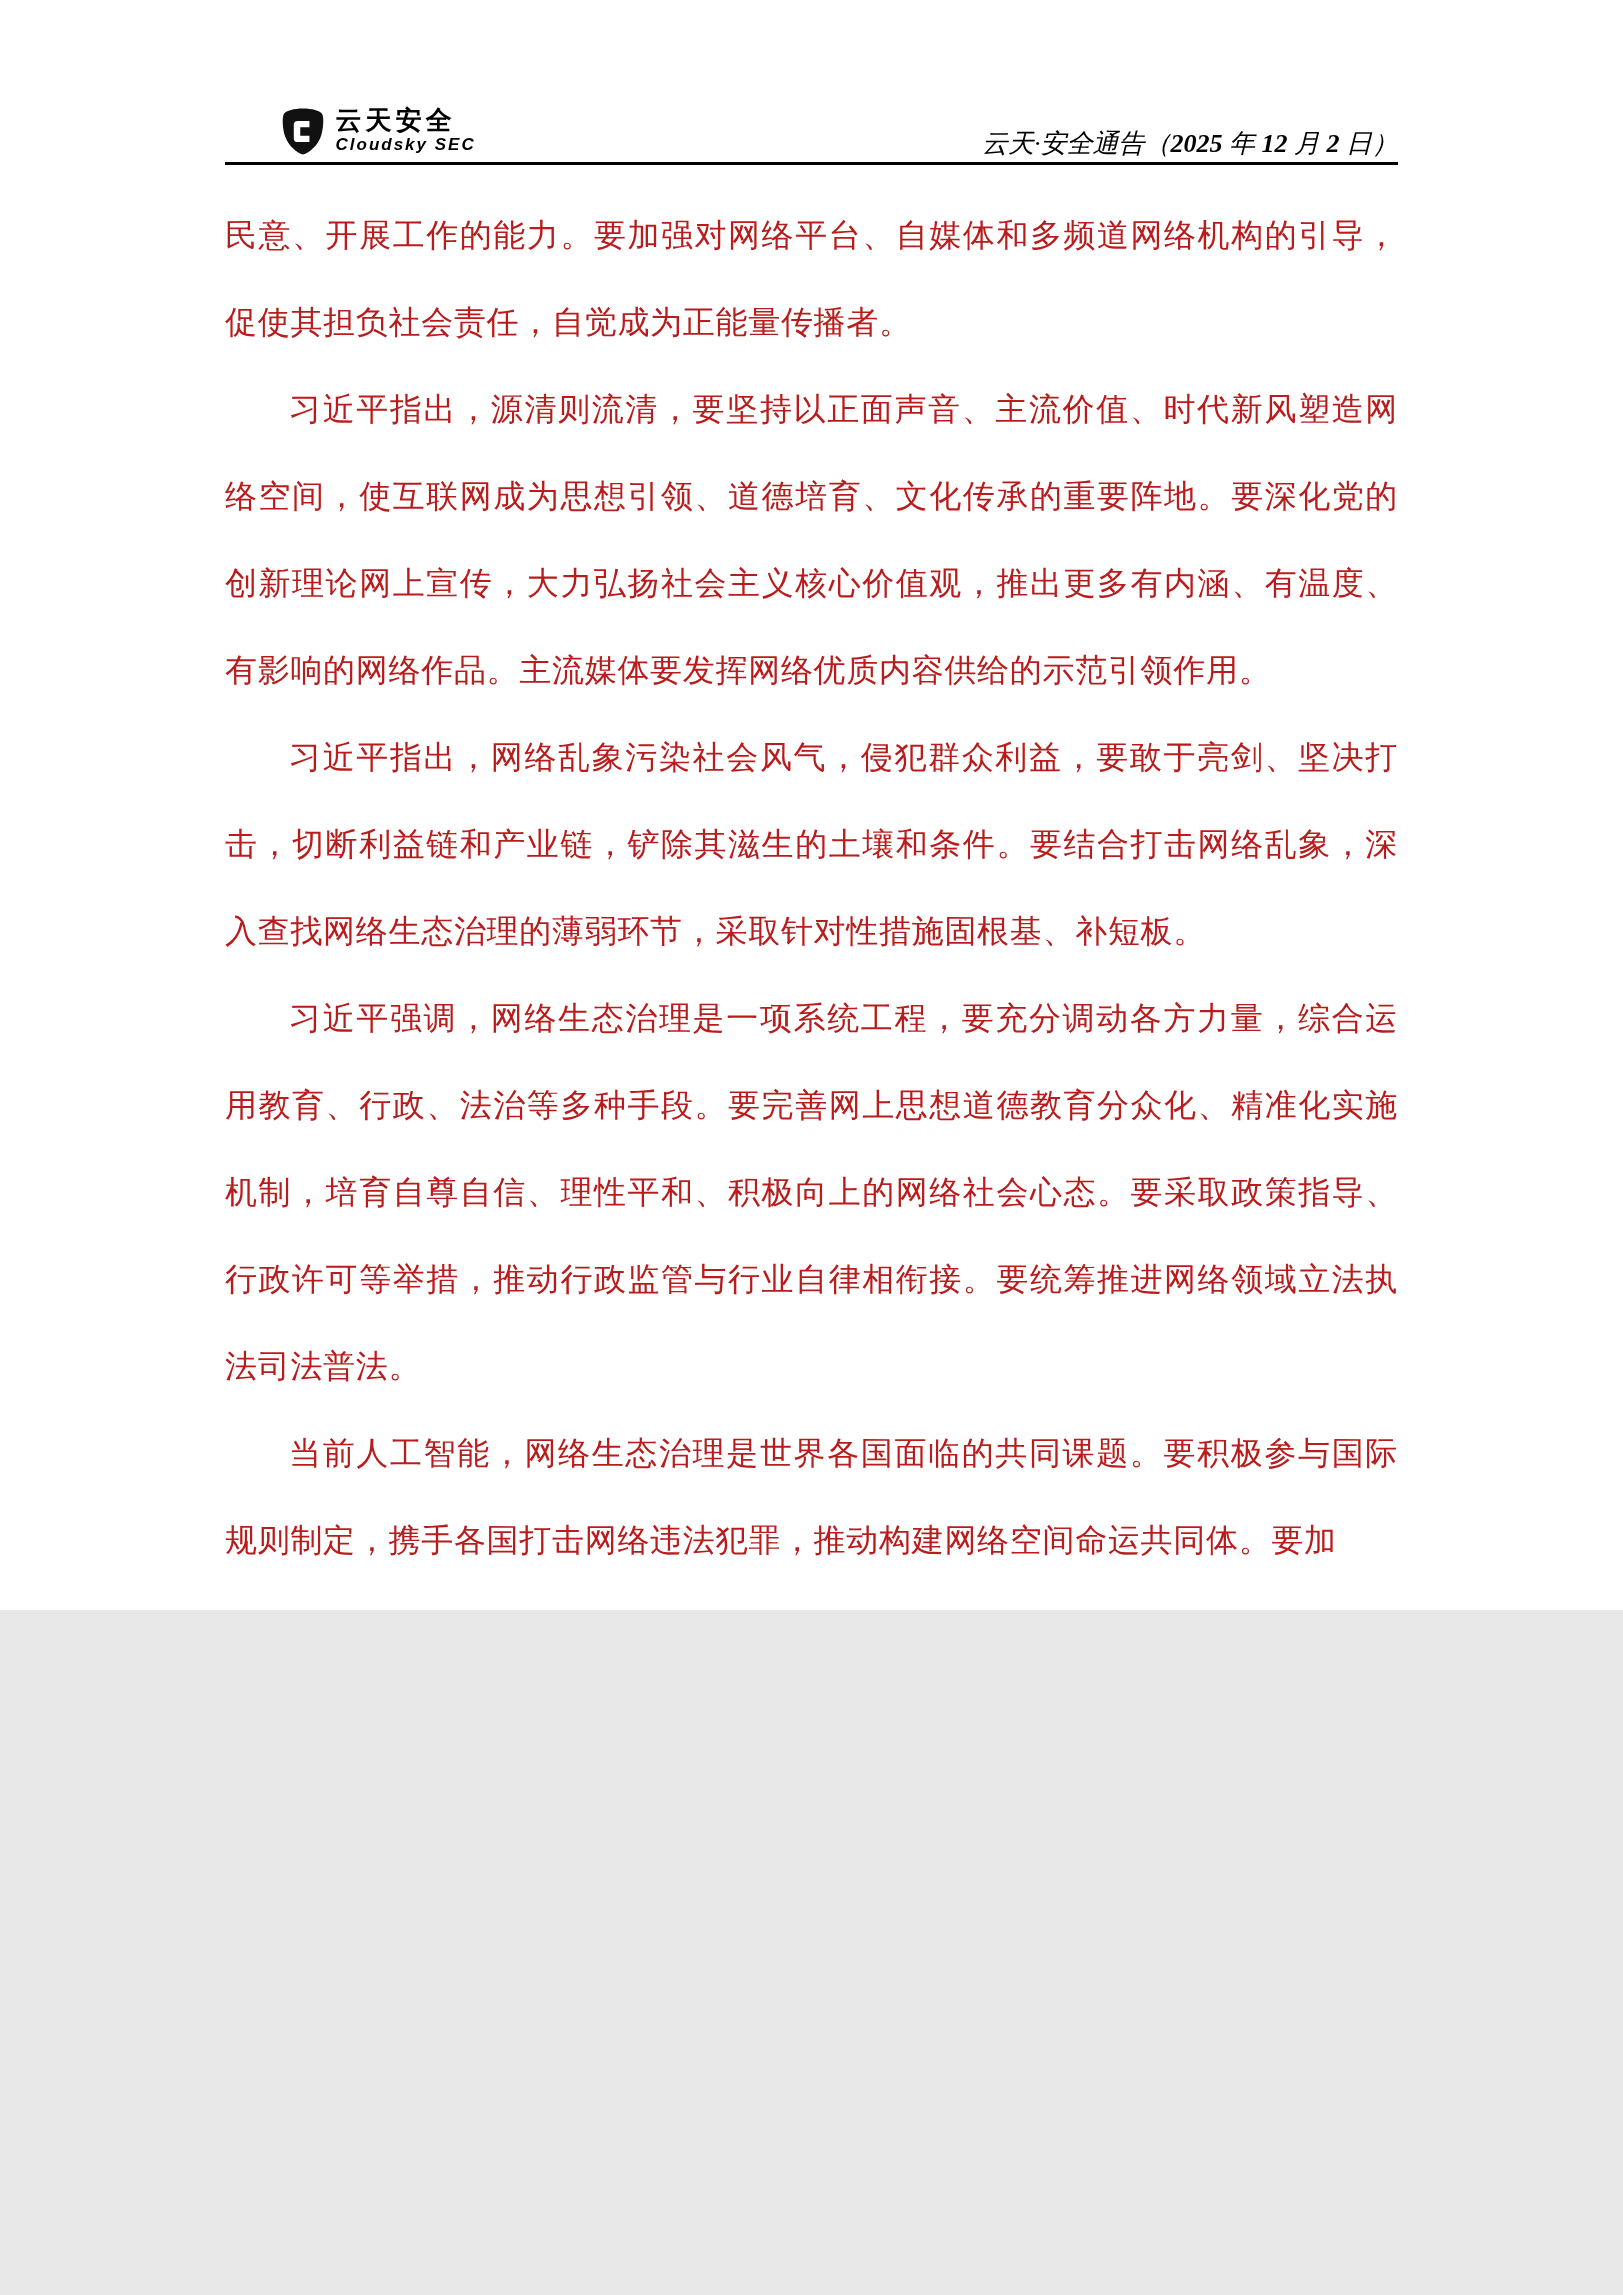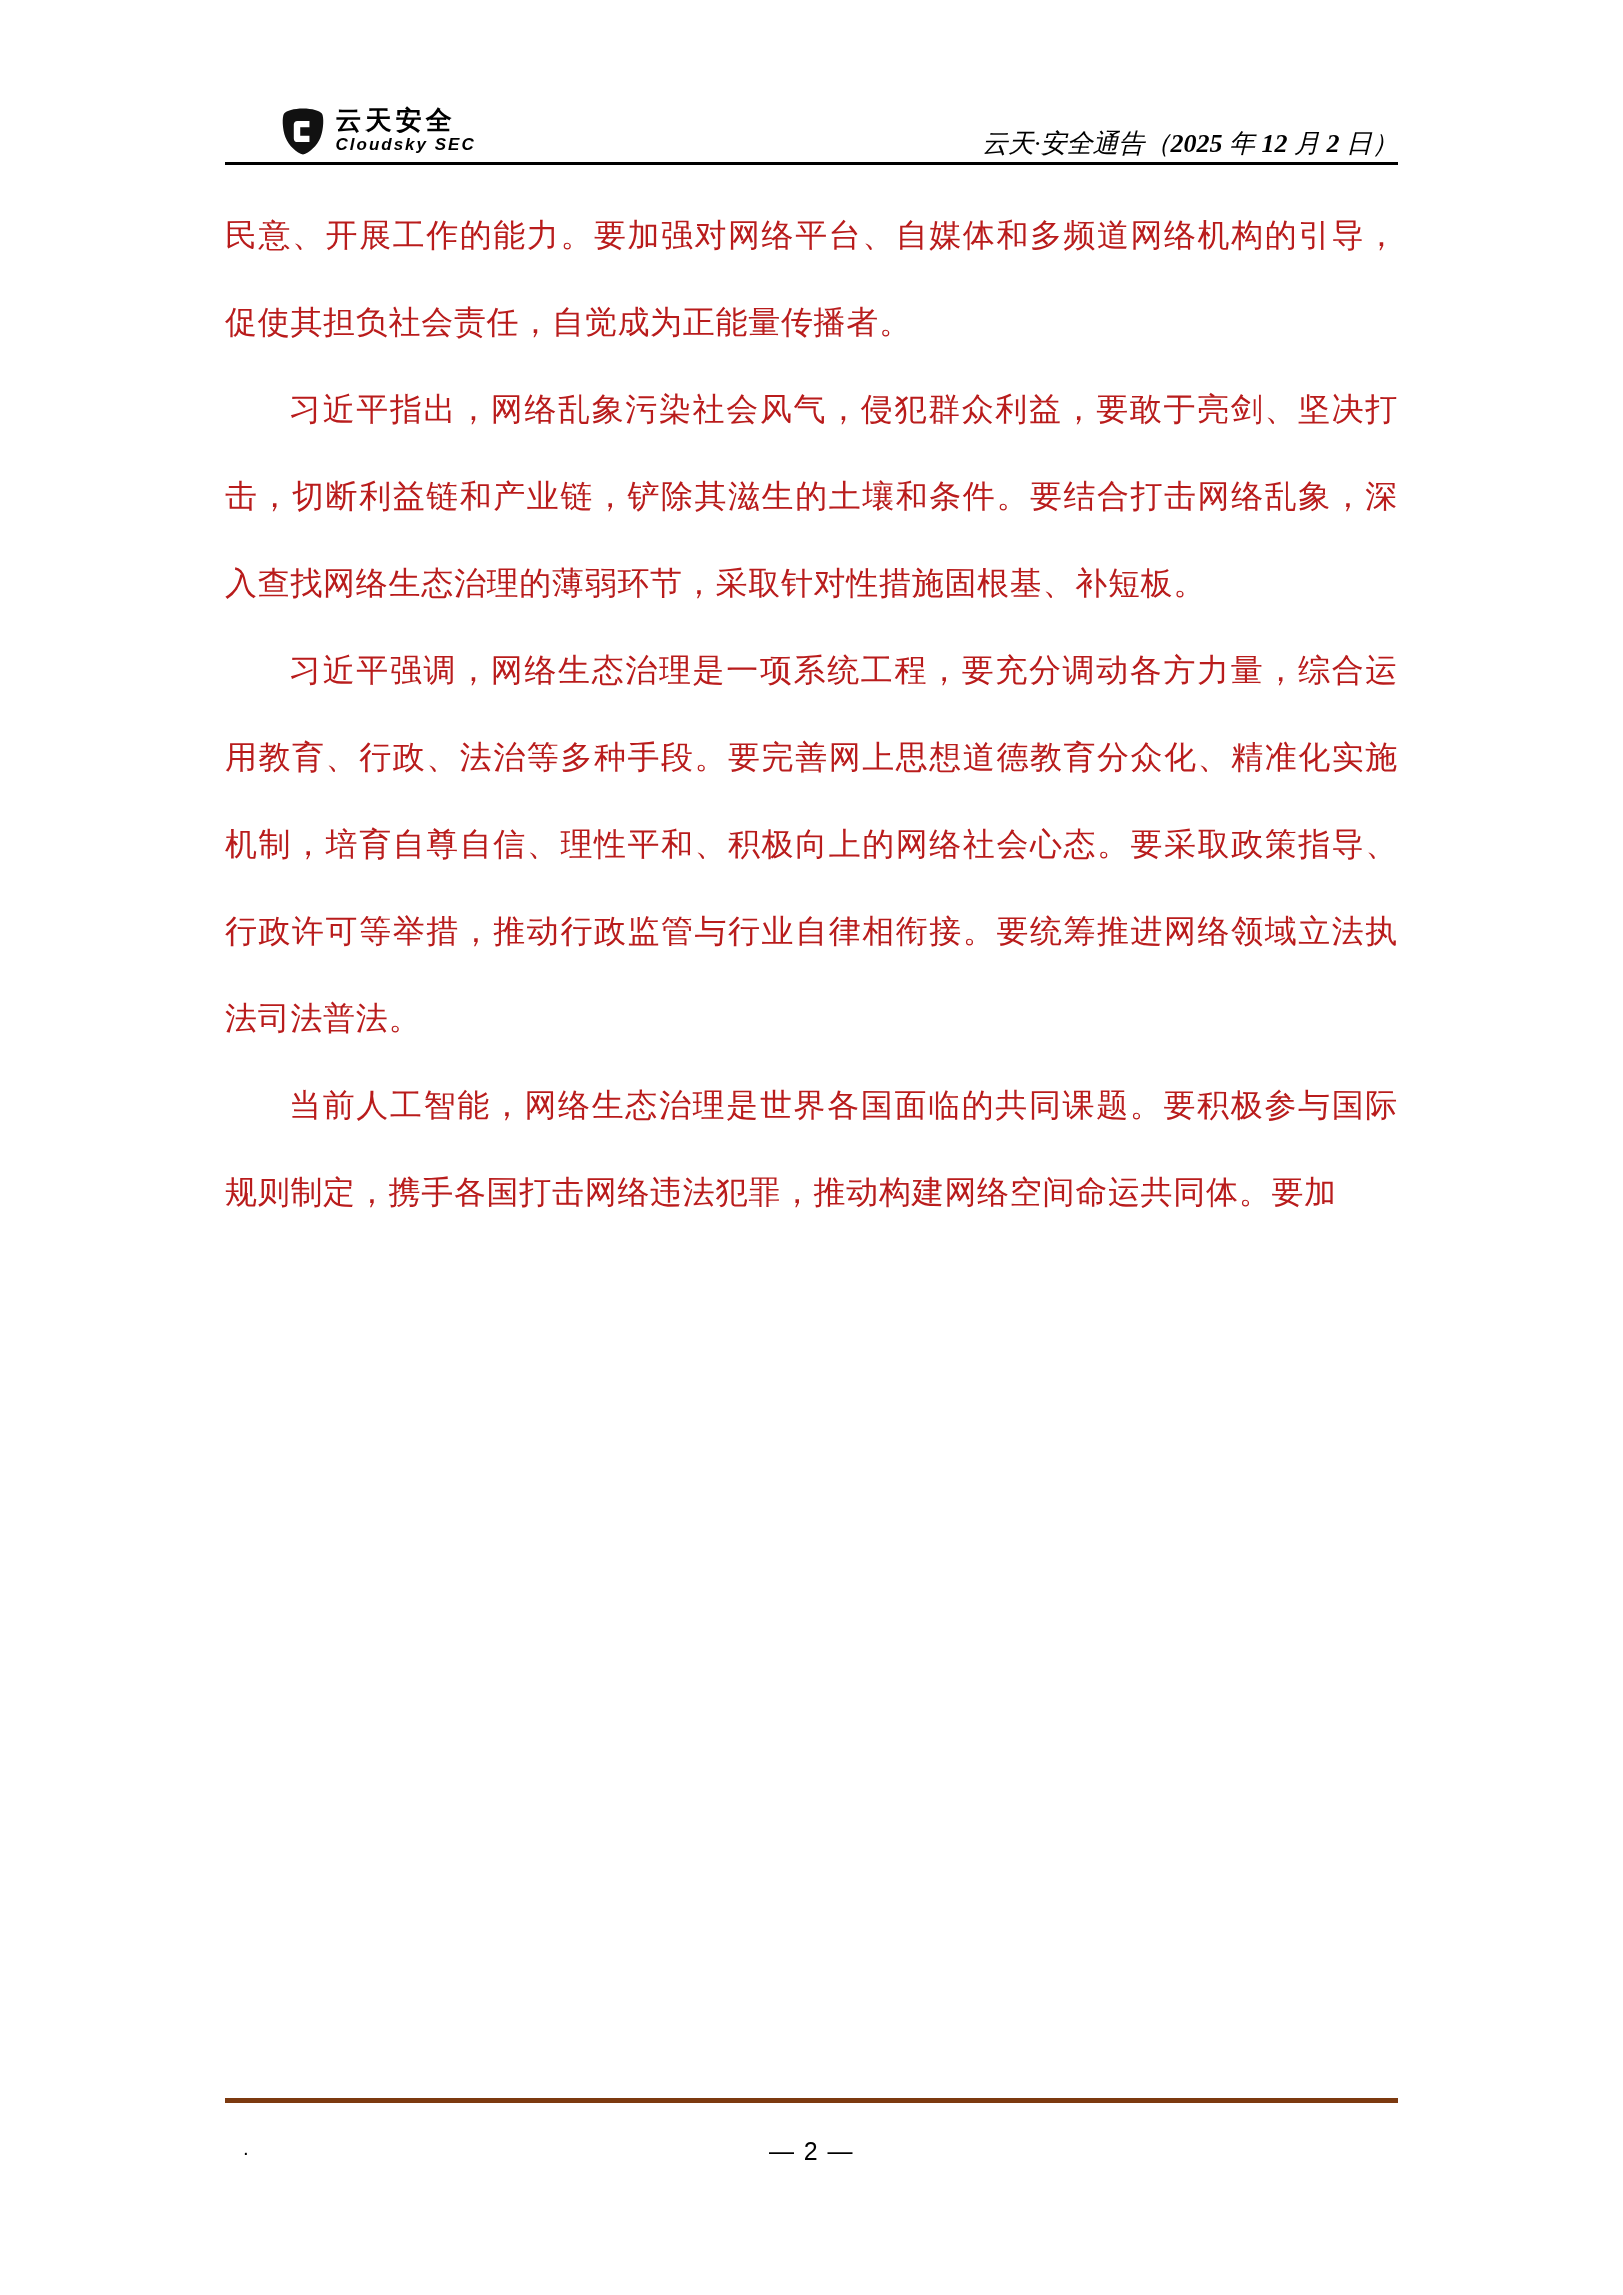--- a/index.html
+++ b/index.html
@@ -1,19 +1,19 @@
 <!DOCTYPE html>
 <html lang="zh" style="--accent: #7C3A10;font-size:11px"><head>
 <meta charset="utf-8">
 <style>
   html,body { margin:0; padding:0; background:#e8e8e8; }
   .page {
     position: relative;
     width: 1623px;
-    height: 2295px;
+    height: 1610px;
     margin: 0 auto;
     background: #ffffff;
     font-family: "Liberation Sans", "DejaVu Sans", sans-serif;
     color: #000000;
     overflow: hidden;
   }
 
   
   .hdr {
     position: absolute;
@@ -117,20 +117,21 @@
       </div>
     </div>
 
     <div class="bulletin-title"><span>云天·安全通告（</span><b>2025</b><span> 年 </span><b>12</b><span> 月 </span><b>2</b><span> 日）</span></div>
   </div>
 
   <div class="hdr-rule"></div>
 
   <main class="doc-body">
     <p>民意、开展工作的能力。要加强对网络平台、自媒体和多频道网络机构的引导，促使其担负社会责任，自觉成为正能量传播者。</p>
+    <p class="indent">习近平指出，源清则流清，要坚持以正面声音、主流价值、时代新风塑造网络空间，使互联网成为思想引领、道德培育、文化传承的重要阵地。要深化党的创新理论网上宣传，大力弘扬社会主义核心价值观，推出更多有内涵、有温度、有影响的网络作品。主流媒体要发挥网络优质内容供给的示范引领作用。</p>
     <p class="indent">习近平指出，网络乱象污染社会风气，侵犯群众利益，要敢于亮剑、坚决打击，切断利益链和产业链，铲除其滋生的土壤和条件。要结合打击网络乱象，深入查找网络生态治理的薄弱环节，采取针对性措施固根基、补短板。</p>
     <p class="indent">习近平强调，网络生态治理是一项系统工程，要充分调动各方力量，综合运用教育、行政、法治等多种手段。要完善网上思想道德教育分众化、精准化实施机制，培育自尊自信、理性平和、积极向上的网络社会心态。要采取政策指导、行政许可等举措，推动行政监管与行业自律相衔接。要统筹推进网络领域立法执法司法普法。</p>
     <p class="indent">当前人工智能，网络生态治理是世界各国面临的共同课题。要积极参与国际规则制定，携手各国打击网络违法犯罪，推动构建网络空间命运共同体。要加</p>
   </main>
 
   <div class="ftr-rule"></div>
   <span class="ftr-left-mark">.</span>
   <div class="page-number">— 2 —</div>
 
 </div>

